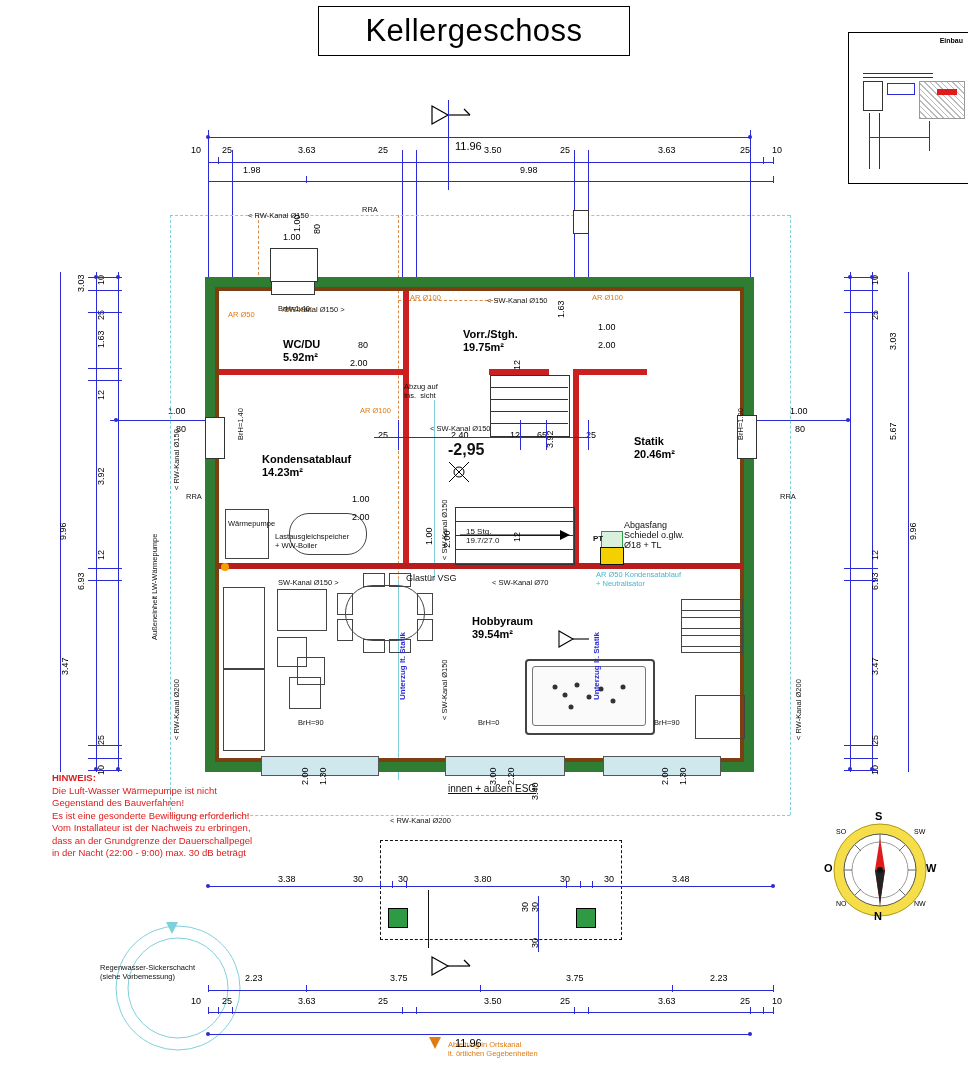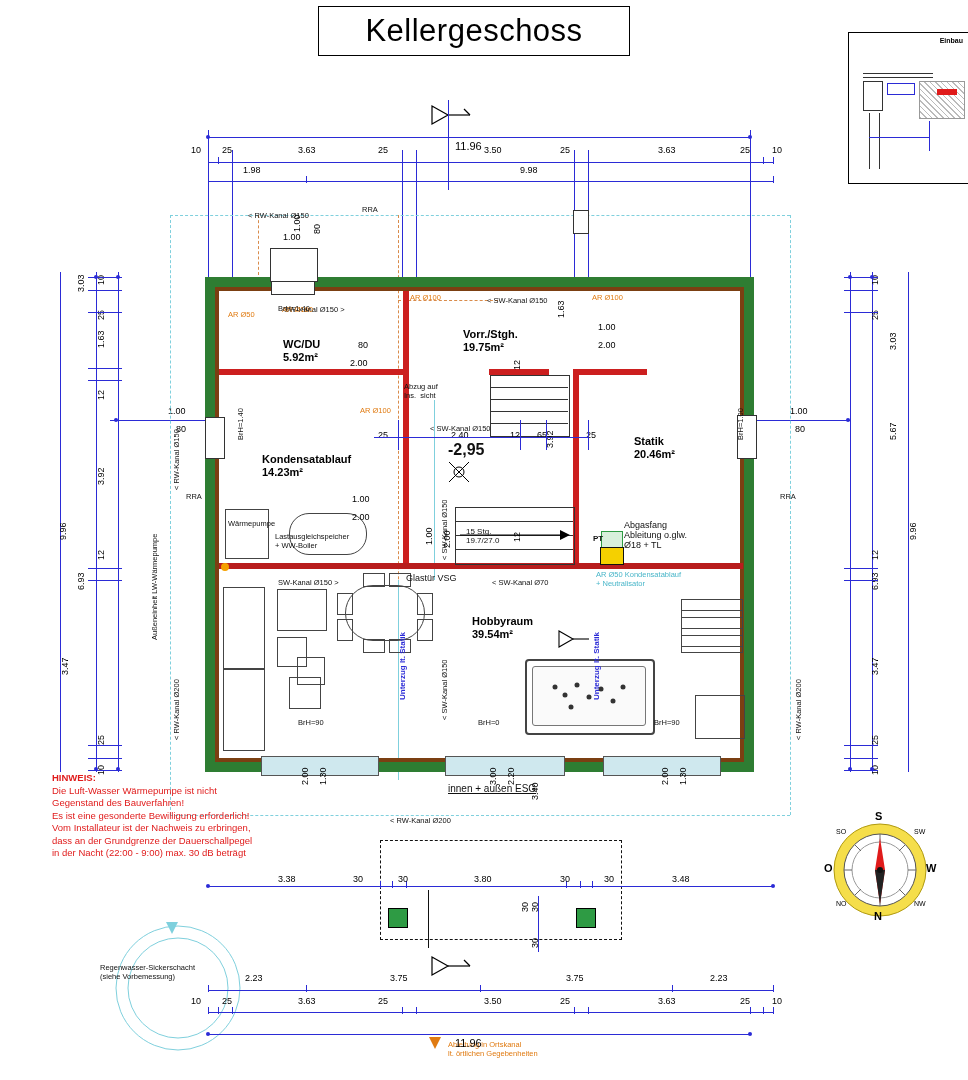--- a/index.html
+++ b/index.html
@@ -334,21 +334,21 @@
   <span class="a">Kondensatablauf</span>
   <span class="a">14.23m²</span>
 </div>
 <div class="room-label" style="left:472px;top:615px;">
   <span class="a">Hobbyraum</span>
   <span class="a">39.54m²</span>
 </div>
 
 <div class="blk" style="left:448px;top:441px;font-size:16px;font-weight:bold;">-2,95</div>
 <div class="blk" style="left:624px;top:520px;white-space:pre;font-size:9px;">Abgasfang
-Ableitung o.glw.
+Schiedel o.glw.
 Ø18 + TL</div>
 <div class="blk" style="left:593px;top:534px;font-weight:bold;font-size:8px;">PT</div>
 <div class="blk" style="left:596px;top:570px;white-space:pre;color:#49b6c9;">AR Ø50 Kondensatablauf
 + Neutralisator</div>
 <div class="blk" style="left:466px;top:527px;white-space:pre;font-size:8px;">15 Stg.
 19.7/27.0</div>
 <div class="blk" style="left:228px;top:519px;">Wärmepumpe</div>
 <div class="blk" style="left:275px;top:532px;white-space:pre;">Lastausgleichspeicher
 + WW-Boiler</div>
 <div class="blk" style="left:406px;top:573px;font-size:9px;">Glastür VSG</div>

